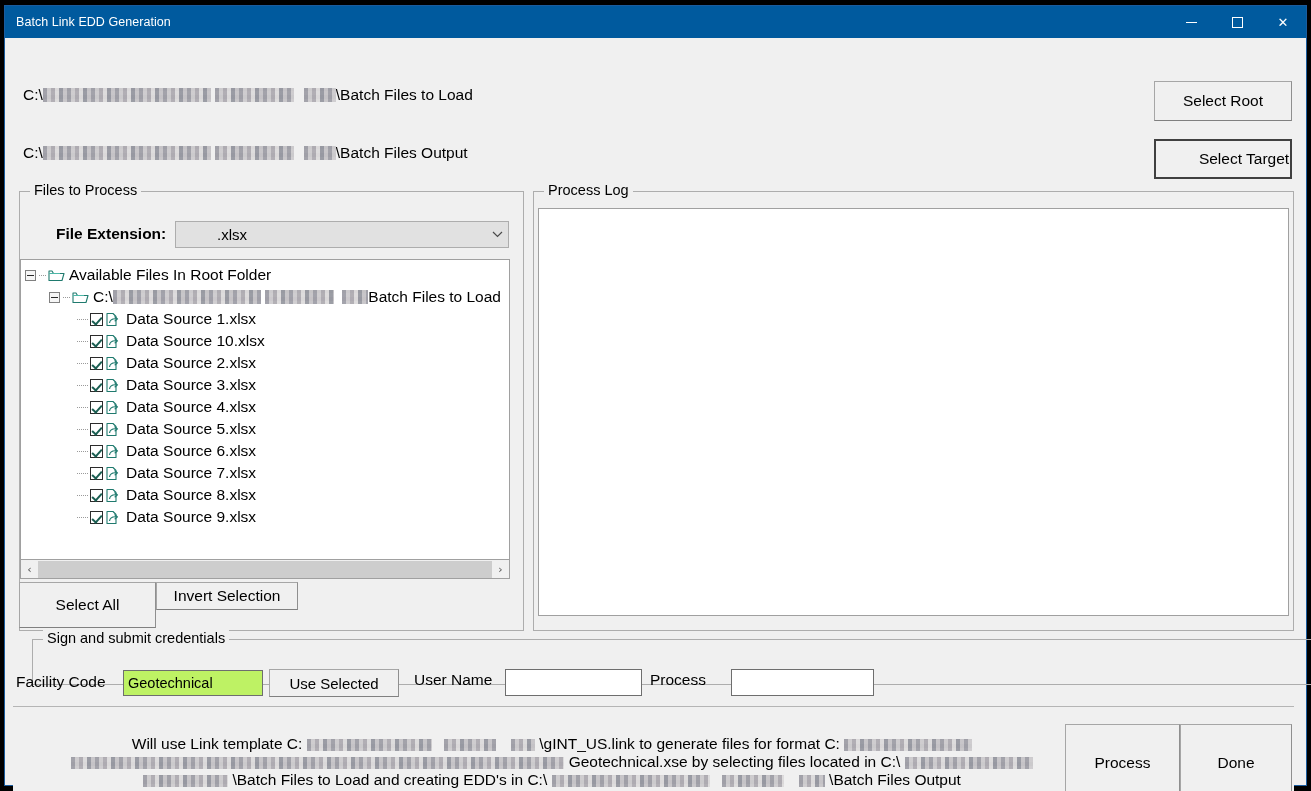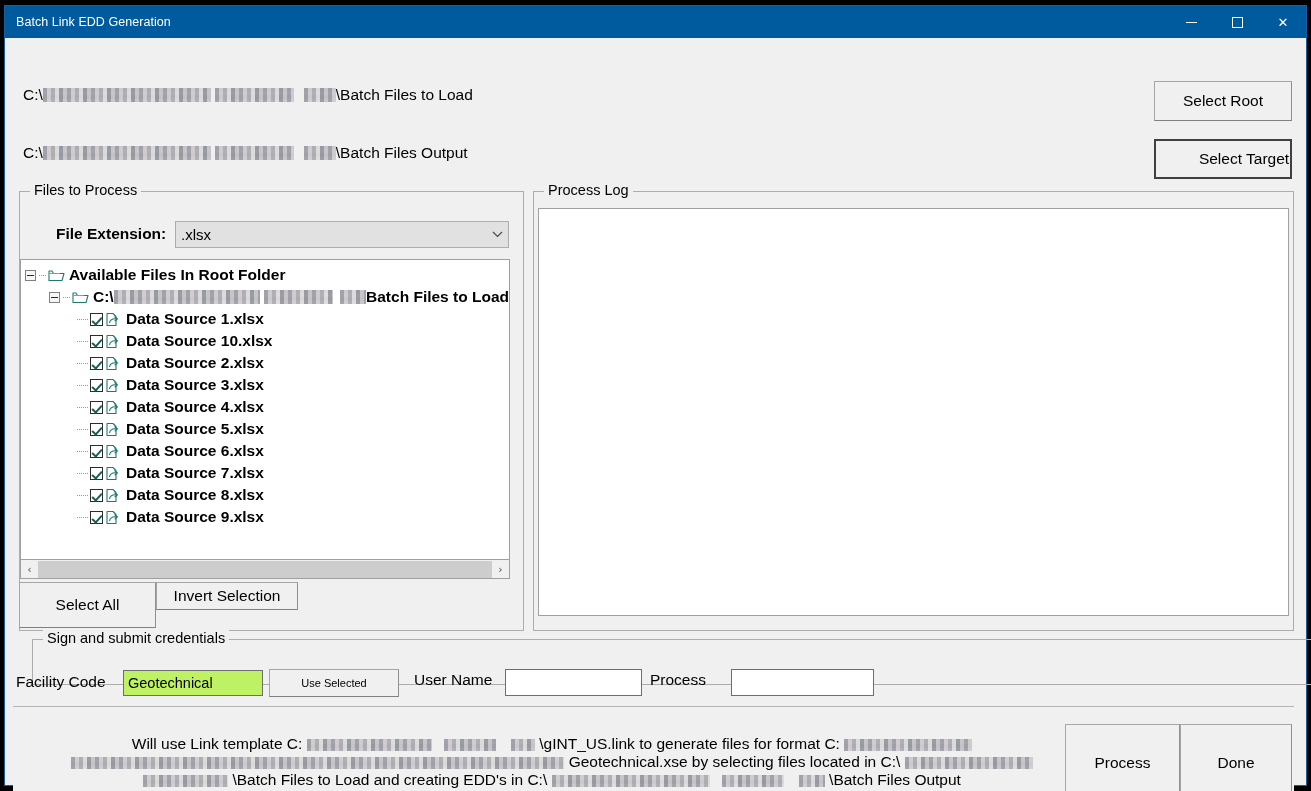--- a/index.html
+++ b/index.html
@@ -150,36 +150,36 @@
   #file-ext-combo {
     position: absolute;
     left: 170px; top: 183px;
     width: 334px; height: 27px;
     background: #e1e1e1;
     border: 1px solid #adadad;
     display: flex; align-items: center;
     font-size: 15px; color: #000;
     padding-left: 5px;
   }
-  #file-ext-combo .combo-value { flex: 1 1 auto; }
+  #file-ext-combo .combo-value { flex: 1 1 auto; margin-left: 36px; }
   .chevron {
     width: 22px; display: flex; align-items: center; justify-content: center;
     color: #4a4a4a; font-size: 11px;
   }
 
   
   #tree-panel {
     position: absolute;
     left: 15px; top: 221px;
     width: 490px; height: 301px;
     background: #ffffff;
     border: 1px solid #a0a0a0;
     overflow: hidden;
   }
-  .tree-inner { padding: 4px 0 0 0; font-weight: bold; }
+  .tree-inner { padding: 4px 8px 0 0; }
   .tree-row {
     display: flex; align-items: center;
     height: 22px;
     font-size: 15.5px;
     color: #000;
     white-space: nowrap;
     padding-left: 4px;
   }
   .tree-row.lvl1 { padding-left: 4px; }
   .tree-row.lvl2 { padding-left: 28px; }
@@ -290,21 +290,21 @@
   #facility-input {
     position: absolute; left: 118px; top: 632px;
     width: 140px; height: 26px;
     background: #bef264; border: 1px solid #6e6e6e;
     font-size: 14.5px; color: #000;
     display: flex; align-items: center; padding-left: 4px;
   }
   #use-selected-btn {
     position: absolute; left: 264px; top: 631px;
     width: 130px; height: 28px;
-    font-size: 11px;
+    font-size: 15px;
   }
   #username-label { position: absolute; left: 409px; top: 633px; font-size: 15.5px; }
   #username-input {
     position: absolute; left: 500px; top: 631px;
     width: 137px; height: 27px;
     background: #fff; border: 1px solid #6e6e6e;
   }
   #password-label { position: absolute; left: 645px; top: 633px; font-size: 15.5px; }
   #password-input {
     position: absolute; left: 726px; top: 631px;

